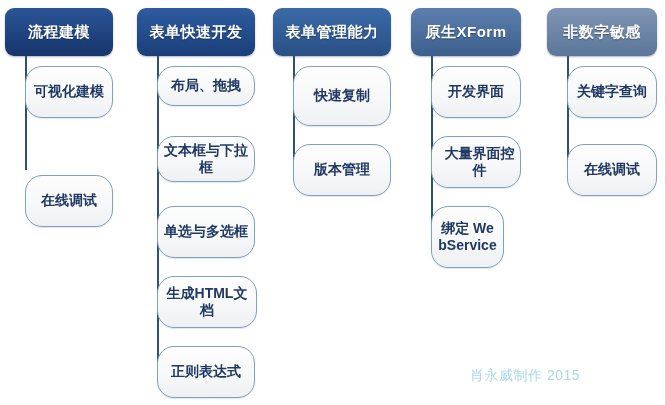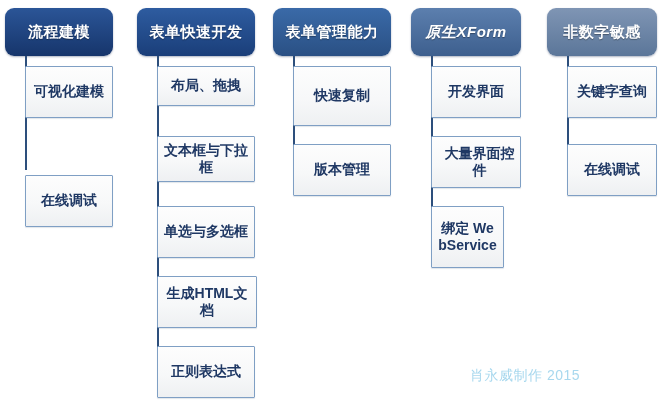--- a/index.html
+++ b/index.html
@@ -60,21 +60,21 @@
     position: absolute;
     height: 2px;
     background: #2d4f7c;
   }
 
   
   .child-box {
     position: absolute;
     box-sizing: border-box;
     border: 1px solid #7f9fc4;
-    border-radius: 1px;
+    border-radius: 17px;
     background: linear-gradient(to bottom, #fdfdfd 0%, #f7f8f9 55%, #eef0f2 100%);
     display: flex;
     align-items: center;
     justify-content: center;
     text-align: center;
     color: #1f3864;
     font-weight: bold;
     font-size: 14px;
     line-height: 1.25;
     padding: 2px 5px;
@@ -149,21 +149,21 @@
       <div class="stub" style="left: 293px; top: 92px; width: 0px;"></div>
       <div class="child-box" style="left: 293px; top: 66px; width: 98px; height: 60px;">
         <span class="ctext">快速复制</span>
       </div>
       <div class="stub" style="left: 293px; top: 170px; width: 0px;"></div>
       <div class="child-box" style="left: 293px; top: 144px; width: 98px; height: 52px;">
         <span class="ctext">版本管理</span>
       </div>
     </div>
     <div class="column">
-      <div class="header-box" style="left: 411px; top: 8px; width: 110px; height: 48px; background: linear-gradient(rgb(92, 127, 174) 0%, rgb(61, 95, 142) 100%); font-style: italic;">
+      <div class="header-box" style="left: 411px; top: 8px; width: 110px; height: 48px; background: linear-gradient(rgb(92, 127, 174) 0%, rgb(61, 95, 142) 100%);">
         <span class="htext">原生XForm</span>
       </div>
       <div class="trunk" style="left: 431px; top: 56px; height: 184px;"></div>
       <div class="stub" style="left: 431px; top: 92px; width: 0px;"></div>
       <div class="child-box" style="left: 431px; top: 66px; width: 90px; height: 52px;">
         <span class="ctext">开发界面</span>
       </div>
       <div class="stub" style="left: 431px; top: 162px; width: 0px;"></div>
       <div class="child-box" style="left: 431px; top: 136px; width: 90px; height: 52px; padding-left: 12px;">
         <span class="ctext">大量界面控件</span>

